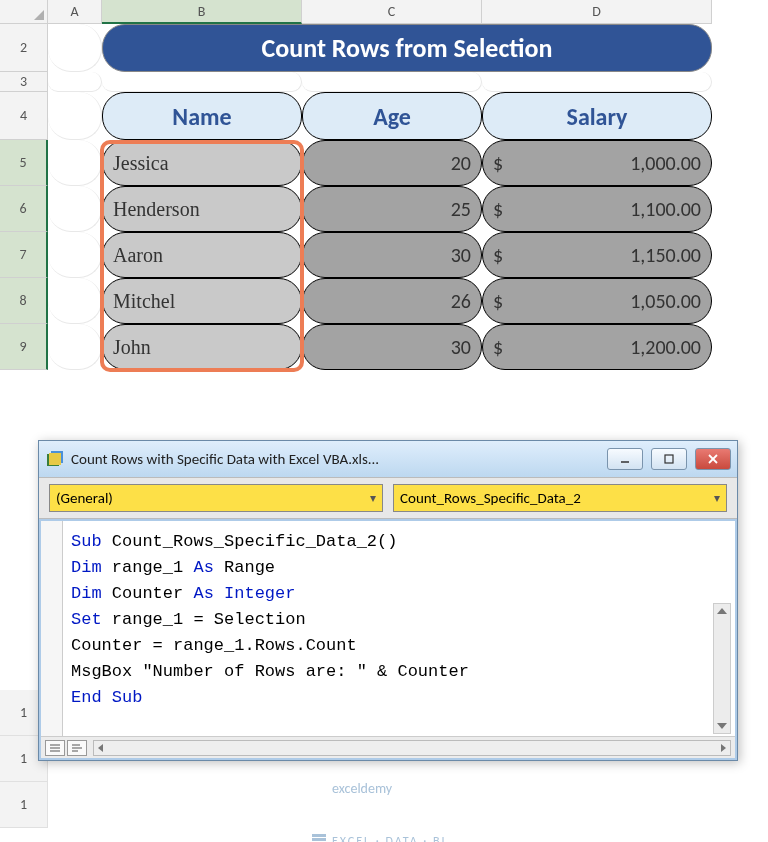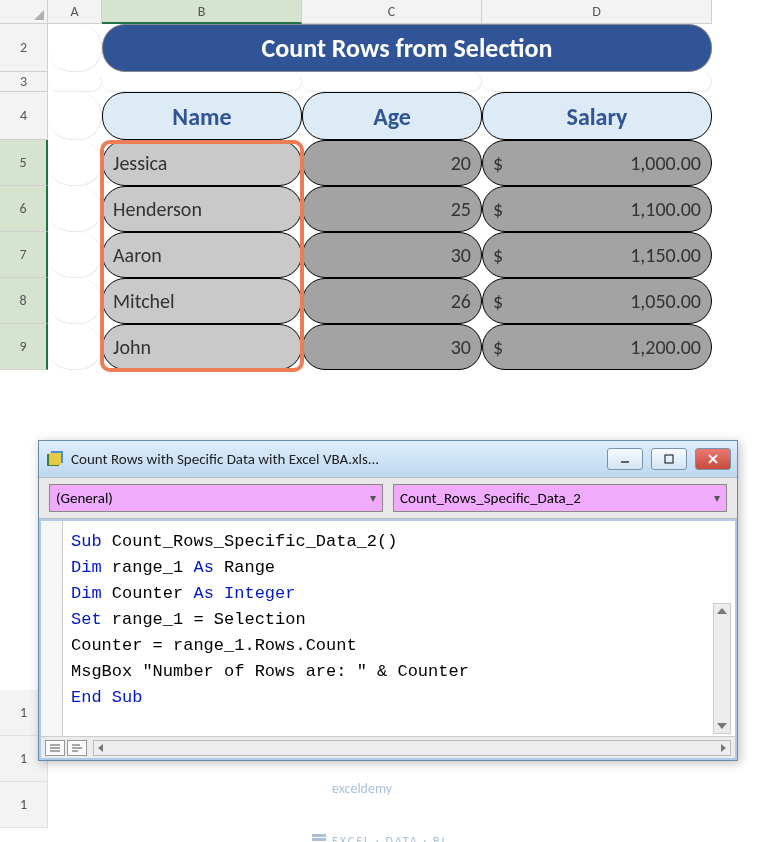--- a/index.html
+++ b/index.html
@@ -24,38 +24,38 @@
 .row-3 { height: 20px; }
 .row-4 { height: 48px; }
 .row-5, .row-6, .row-7, .row-8, .row-9 { height: 46px; }
 
 
 .title-banner { background: #305496; color: #fff; font-weight: bold; font-size: 26px; display: flex; align-items: center; justify-content: center; border: 1px solid #888; }
 
 
 .th-cell { background: #ddebf7; color: #305496; font-weight: bold; font-size: 24px; display:flex; align-items:center; justify-content:center; border: 1px solid #000; }
 .td-cell { border: 1px solid #000; font-size: 20px; padding: 0 10px; background:#a3a3a3; }
-.td-cell.sel { background: #c9c9c9; }
+.td-cell.sel { background: #c9c9c9; font-family: Liberation Serif, serif; }
 .age-cell { justify-content: flex-end; }
 .sal-cell { justify-content: space-between; }
 .sal-sym { }
 .sal-val { }
 
 
 .selection-box { position: absolute; border: 4px solid #ed7d55; border-radius: 10px; pointer-events: none; }
 
 
 .vbe-window { position: absolute; left: 38px; top: 440px; width: 700px; background: #aecbe8; border: 1px solid #6b8aa8; box-shadow: 2px 2px 10px rgba(0,0,0,0.25); }
 .vbe-titlebar { background: linear-gradient(#dfeefc, #bdd8f0); height: 36px; display: flex; align-items: center; padding: 4px 6px; gap: 6px; }
 .vbe-icon { width: 20px; height: 20px; display:inline-flex; align-items:center; justify-content:center;}
 .vbe-title { flex: 1; font-size: 15px; color: #222; }
 .win-btn { width: 36px; height: 22px; background: linear-gradient(#f7fbff,#d3e3f2); border: 1px solid #7a94ad; border-radius: 3px; display:flex; align-items:center; justify-content:center; font-size: 12px; color:#333; margin-left: 2px;}
 .win-btn.close { background: linear-gradient(#e97a72,#c94a3e); color: #fff; font-weight: bold;}
 .vbe-dropdowns { display: flex; gap: 10px; padding: 6px 10px; background: #e8e8e8; border-top: 1px solid #bbb; border-bottom: 1px solid #bbb;}
-.vbe-dd { flex: 1; height: 28px; background: #f0abfc; border: 1px solid #888; display: flex; align-items:center; justify-content: space-between; padding: 0 6px; font-size: 15px; }
+.vbe-dd { flex: 1; height: 28px; background: #fde047; border: 1px solid #888; display: flex; align-items:center; justify-content: space-between; padding: 0 6px; font-size: 15px; }
 .vbe-dd-arrow { color: #555; font-size: 12px; }
 .vbe-code-area { background: #fff; margin: 2px; display: flex; flex-direction: column; }
 .vbe-code { padding: 8px 10px 8px 30px; font-family: Consolas, "Courier New", monospace; font-size: 17px; line-height: 26px; white-space: pre; height: 215px; overflow: hidden; position:relative;}
 .kw { color: #0018c4; }
 .vbe-gutter { position:absolute; left:0; top:0; bottom:0; width:22px; border-right: 1px solid #ccc; background:#f6f6f6;}
 .vbe-scroll-v { position: absolute; right: 4px; top: 82px; bottom: 24px; width: 18px; background: #ececec; border: 1px solid #ccc;}
 .vbe-scroll-v::before, .vbe-scroll-v::after { content:""; position:absolute; left:3px; width:0; height:0; border-left:5px solid transparent; border-right:5px solid transparent;}
 .vbe-scroll-v::before { top:4px; border-bottom:6px solid #777;}
 .vbe-scroll-v::after { bottom:4px; border-top:6px solid #777;}
 .vbe-bottom { height: 22px; background:#ececec; border-top:1px solid #ccc; display:flex; align-items:center; padding: 0 4px; gap:2px;}

